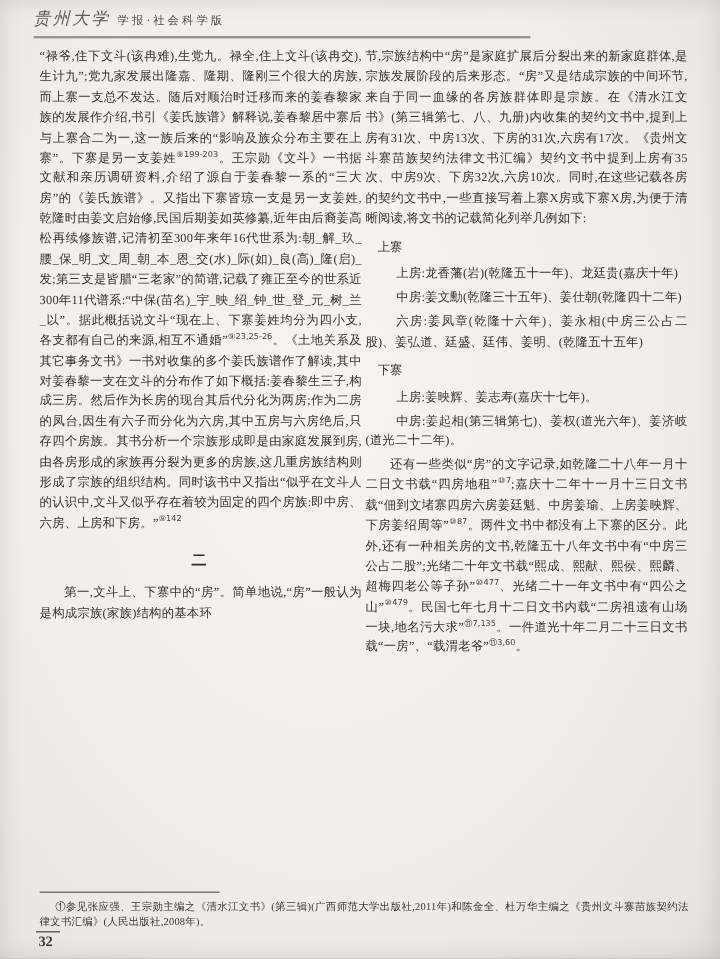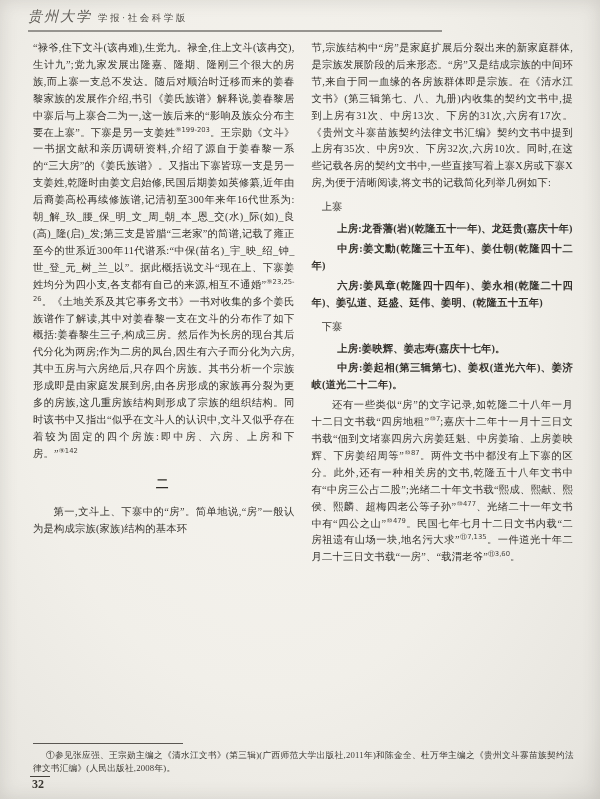--- a/index.html
+++ b/index.html
@@ -22,21 +22,21 @@
     font-size:14px; letter-spacing:2px; color:#5f5c57;
   }
   .subtitle { font-size:9.5px; letter-spacing:2.5px; color:#514e49; margin-left:6px; }
   .header-rule {
     position:absolute; top:30px; left:28px; width:414px; height:2px;
     background:#96948f;
   }
   
   .columns {
     position:absolute; top:40px; left:33px; right:27px; height:688px;
-    display:flex; gap:17px; overflow:hidden;
+    display:flex; gap:3px; overflow:hidden;
   }
   .col { flex:1 1 0; min-width:0; }
   .para {
     margin:0; font-size:10.3px; line-height:16.9px;
     text-align:justify; letter-spacing:.2px;
     text-indent:2em;
   }
   .para.no-indent { text-indent:0; }
   sup {
     font-family:"DejaVu Sans",sans-serif;
@@ -44,21 +44,21 @@
   }
   .section-heading {
     margin:13px 0 11px; text-align:center;
     font-size:12.5px; font-weight:bold; letter-spacing:3px; color:#2f2c27;
   }
   .list-label {
     margin:7px 0 5px; font-size:10.3px; line-height:16.9px; text-indent:1em;
   }
   .list-item {
     margin:0 0 3px; font-size:10.3px; line-height:16.9px;
-    text-align:justify; letter-spacing:.2px; text-indent:2.5em;font-weight:bold;
+    text-align:justify; letter-spacing:.2px; text-indent:2.5em;
   }
   
   .footnote {
     position:absolute; left:33px; right:26px; bottom:24px;
   }
   .footnote-rule { width:150px; height:0; border-top:1px solid #5a5752; margin-bottom:5px; }
   .footnote p {
     margin:0; font-size:8.7px; line-height:13px; text-align:justify;
     text-indent:1.5em; color:#3c3933; letter-spacing:.2px;
   }
@@ -85,21 +85,21 @@
       <p class="para no-indent"><span>“禄爷,住下文斗(该冉难),生党九。禄全,住上文斗(该冉交),生计九”;党九家发展出隆嘉、隆期、隆刚三个很大的房族,而上寨一支总不发达。随后对顺治时迁移而来的姜春黎家族的发展作介绍,书引《姜氏族谱》解释说,姜春黎居中寨后与上寨合二为一,这一族后来的“影响及族众分布主要在上寨”。下寨是另一支姜姓</span><sup>⑨199-203</sup><span>。王宗勋《文斗》一书据文献和亲历调研资料,介绍了源自于姜春黎一系的“三大房”的《姜氏族谱》。又指出下寨皆琼一支是另一支姜姓,乾隆时由姜文启始修,民国后期姜如英修纂,近年由后裔姜高松再续修族谱,记清初至300年来年16代世系为:朝_解_玖_腰_保_明_文_周_朝_本_恩_交(水)_际(如)_良(高)_隆(启)_发;第三支是皆腊“三老家”的简谱,记载了雍正至今的世系近300年11代谱系:“中保(苗名)_宇_映_绍_钟_世_登_元_树_兰_以”。据此概括说文斗“现在上、下寨姜姓均分为四小支,各支都有自己的来源,相互不通婚”</span><sup>⑨23,25-26</sup><span>。《土地关系及其它事务文书》一书对收集的多个姜氏族谱作了解读,其中对姜春黎一支在文斗的分布作了如下概括:姜春黎生三子,构成三房。然后作为长房的现台其后代分化为两房;作为二房的凤台,因生有六子而分化为六房,其中五房与六房绝后,只存四个房族。其书分析一个宗族形成即是由家庭发展到房,由各房形成的家族再分裂为更多的房族,这几重房族结构则形成了宗族的组织结构。同时该书中又指出“似乎在文斗人的认识中,文斗又似乎存在着较为固定的四个房族:即中房、六房、上房和下房。”</span><sup>⑨142</sup></p>
       <h3 class="section-heading">二</h3>
       <p class="para">第一,文斗上、下寨中的“房”。简单地说,“房”一般认为是构成宗族(家族)结构的基本环</p>
     </div>
 
     <div class="col">
       <p class="para no-indent">节,宗族结构中“房”是家庭扩展后分裂出来的新家庭群体,是宗族发展阶段的后来形态。“房”又是结成宗族的中间环节,来自于同一血缘的各房族群体即是宗族。在《清水江文书》(第三辑第七、八、九册)内收集的契约文书中,提到上房有31次、中房13次、下房的31次,六房有17次。《贵州文斗寨苗族契约法律文书汇编》契约文书中提到上房有35次、中房9次、下房32次,六房10次。同时,在这些记载各房的契约文书中,一些直接写着上寨X房或下寨X房,为便于清晰阅读,将文书的记载简化列举几例如下:</p>
       <p class="list-label">上寨</p>
       <p class="list-item">上房:龙香藩(岩)(乾隆五十一年)、龙廷贵(嘉庆十年)</p>
       <p class="list-item">中房:姜文勳(乾隆三十五年)、姜仕朝(乾隆四十二年)</p>
-      <p class="list-item">六房:姜凤章(乾隆四十四年)、姜永相(乾隆二十四年)、姜弘道、廷盛、廷伟、姜明、(乾隆五十五年)</p>
+      <p class="list-item">六房:姜凤章(乾隆十六年)、姜永相(中房三公占二股)、姜弘道、廷盛、廷伟、姜明、(乾隆五十五年)</p>
       <p class="list-label">下寨</p>
       <p class="list-item">上房:姜映辉、姜志寿(嘉庆十七年)。</p>
       <p class="list-item">中房:姜起相(第三辑第七)、姜权(道光六年)、姜济岐(道光二十二年)。</p>
       <p class="para"><span>还有一些类似“房”的文字记录,如乾隆二十八年一月十二日文书载“四房地租”</span><sup>⑩7</sup><span>;嘉庆十二年十一月十三日文书载“佃到文堵寨四房六房姜廷魁、中房姜瑜、上房姜映辉、下房姜绍周等”</span><sup>⑩87</sup><span>。两件文书中都没有上下寨的区分。此外,还有一种相关房的文书,乾隆五十八年文书中有“中房三公占二股”;光绪二十年文书载“熙成、熙献、熙侯、熙麟、超梅四老公等子孙”</span><sup>⑩477</sup><span>、光绪二十一年文书中有“四公之山”</span><sup>⑩479</sup><span>。民国七年七月十二日文书内载“二房祖遗有山场一块,地名污大求”</span><sup>⑪7,135</sup><span>。一件道光十年二月二十三日文书载“一房”、“载渭老爷”</span><sup>⑪3,60</sup><span>。</span></p>
     </div>
 
   </div>
 
   <div class="footnote">
     <div class="footnote-rule"></div>

